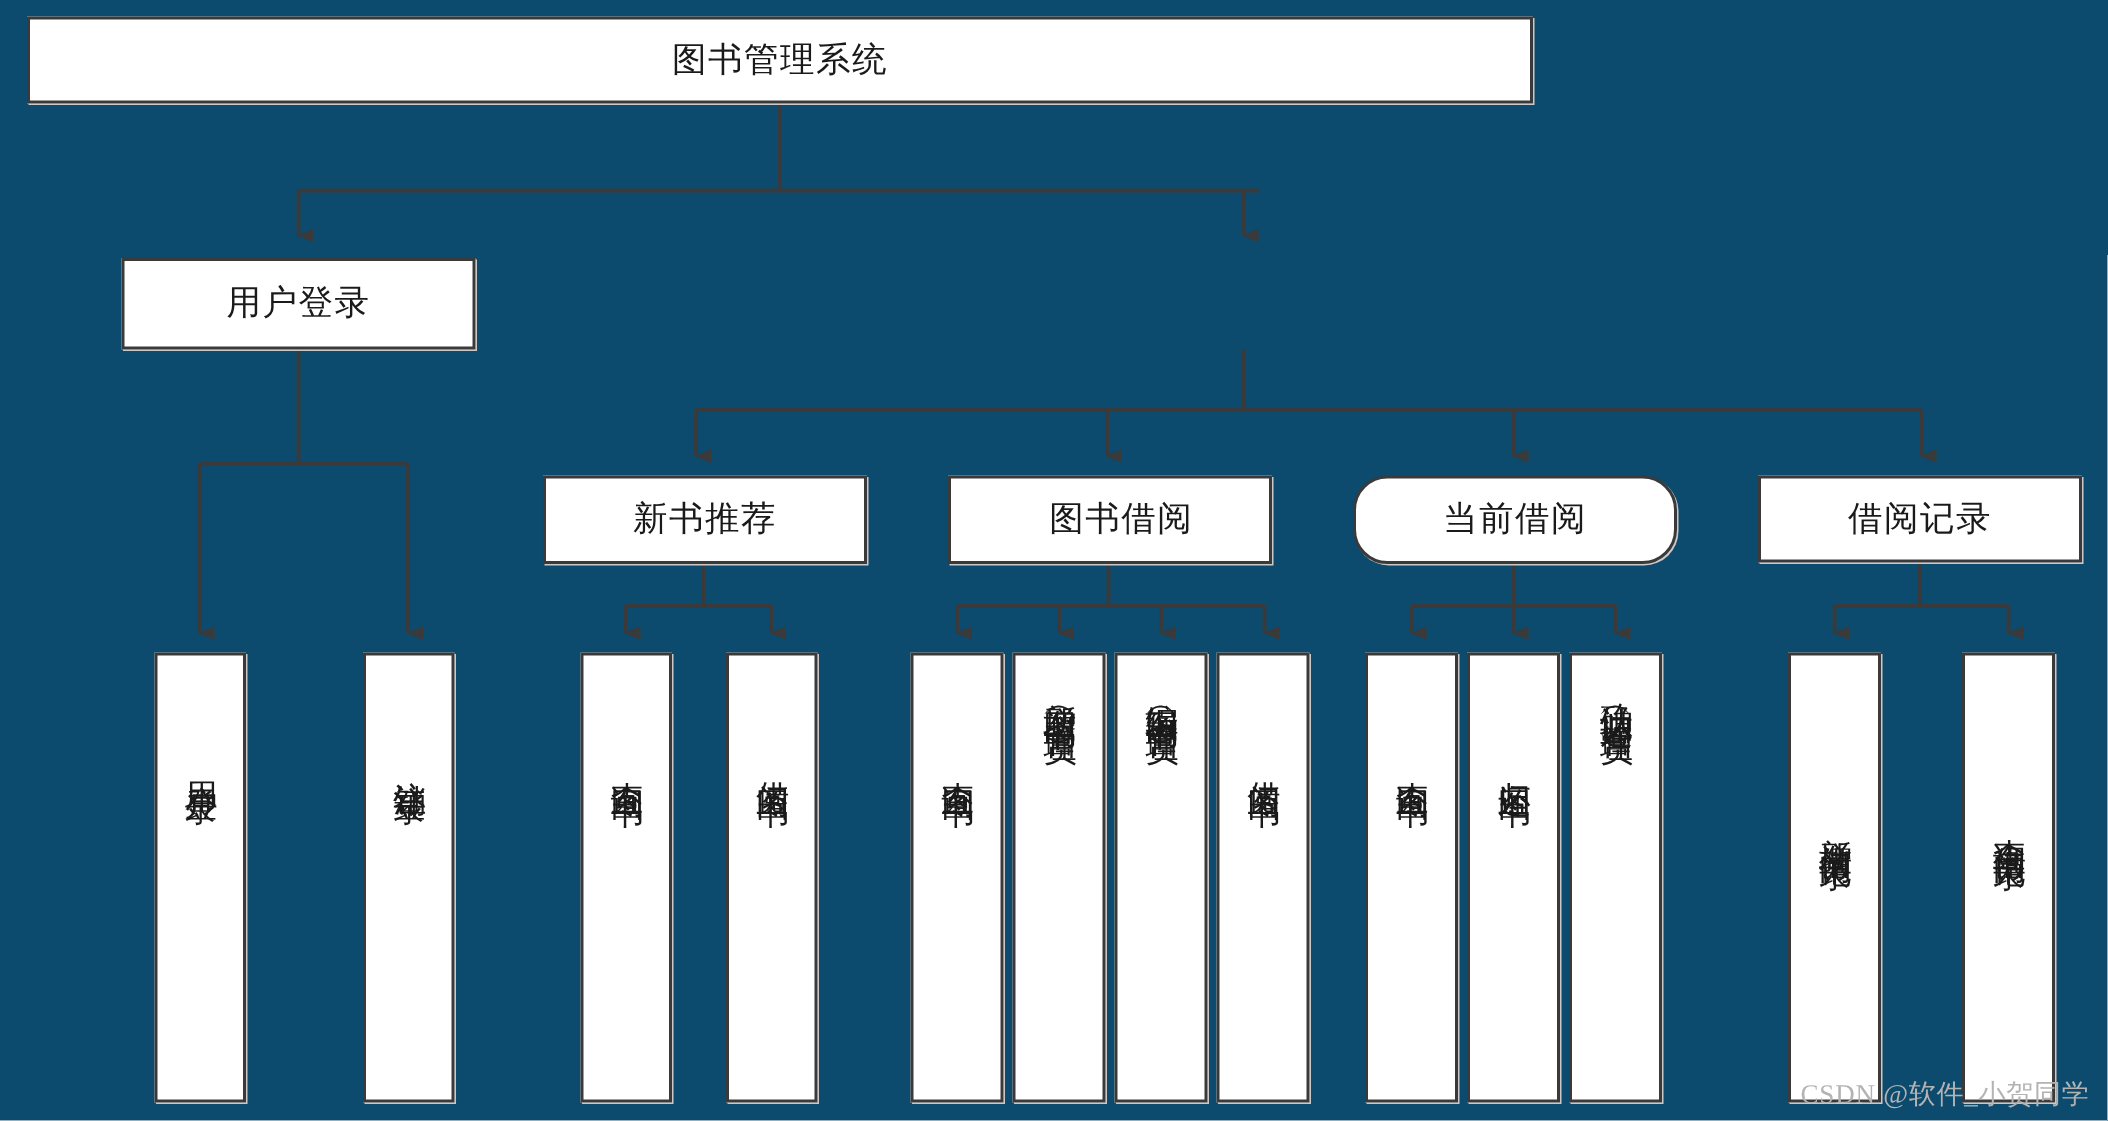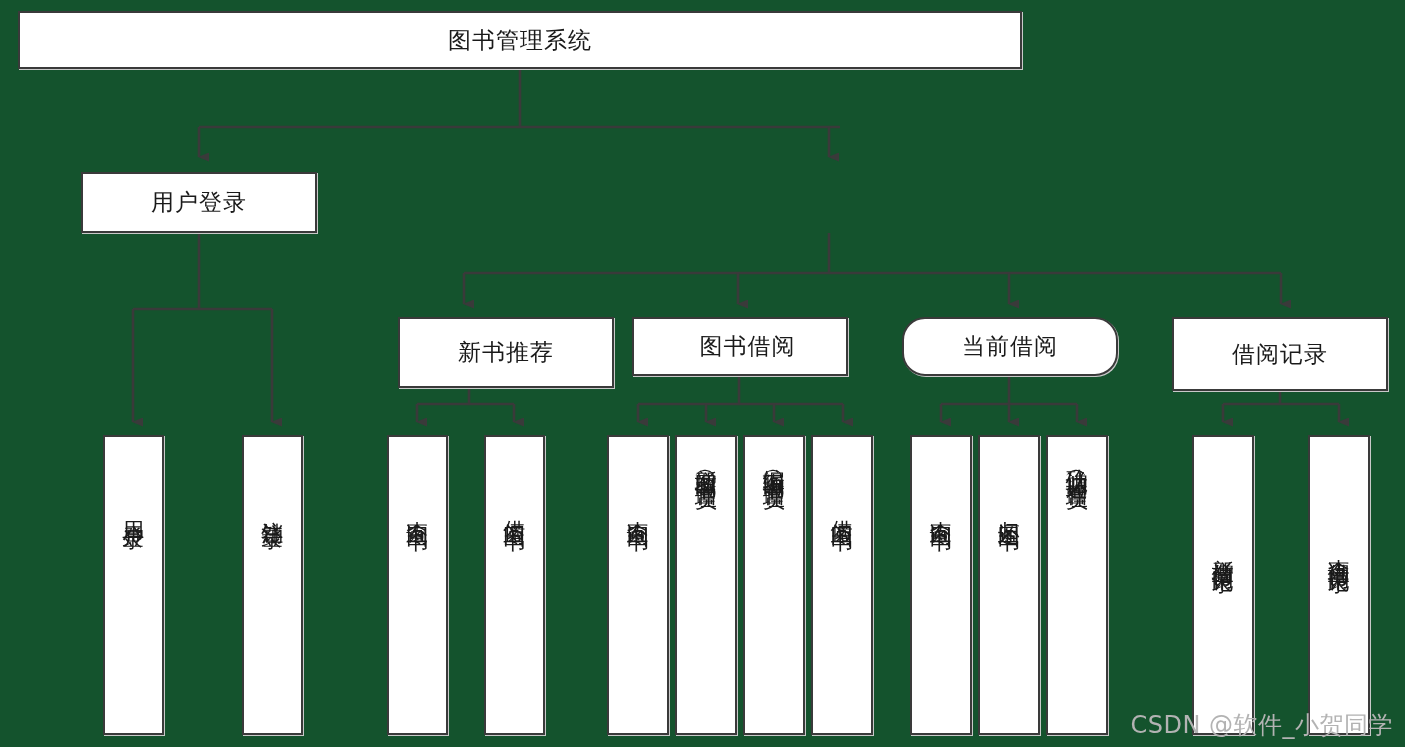--- a/index.html
+++ b/index.html
@@ -4,21 +4,21 @@
 <style>
   html, body {
     margin: 0;
     padding: 0;
     background: #ffffff;
   }
   #canvas {
     position: relative;
     width: 1405px;
     height: 747px;
-    background: #14532d;
+    background: #0c4a6e;
     font-family: "DejaVu Sans", "Liberation Sans", sans-serif;
     overflow: hidden;
   }
   #wires {
     position: absolute;
     left: 0;
     top: 0;
     width: 1405px;
     height: 747px;
     pointer-events: none;
@@ -57,25 +57,26 @@
     letter-spacing: 3px;
     white-space: nowrap;
   }
   .node.leaf.mid .label { padding-top: 52px; }
   .node.leaf.midshort .label { padding-top: 90px; }
 
   #watermark {
     position: absolute;
     right: 12px;
     bottom: 6px;
-    font-size: 24px;
+    font-size: 18px;
     color: #b3b3b3;
     letter-spacing: 0.5px;
     z-index: 3;
     white-space: nowrap;
+    font-family: Liberation Serif, serif;
   }
 </style>
 </head>
 <body>
 
 <div id="canvas">
 
   <svg id="wires" viewBox="0 0 1405 747" xmlns="http://www.w3.org/2000/svg">
     <defs>
       <marker id="arw" markerWidth="9" markerHeight="11" refX="4.5" refY="10" orient="auto" markerUnits="userSpaceOnUse">
@@ -127,30 +128,30 @@
   </svg>
 
   <div class="node root" style="left:18px; top:11px; width:1004px; height:58px;">
     <span class="label">图书管理系统</span>
   </div>
 
   <div class="node branch" style="left:81px; top:172px; width:236px; height:61px;">
     <span class="label">用户登录</span>
   </div>
 
-  <div class="node branch" style="left:362px; top:317px; width:216px; height:71px;margin-left:36px;">
+  <div class="node branch" style="left:362px; top:317px; width:216px; height:59px;">
     <span class="label">新书推荐</span>
   </div>
   <div class="node branch" style="left:632px; top:317px; width:216px; height:59px;padding-left:15px;">
     <span class="label">图书借阅</span>
   </div>
   <div class="node branch" style="left:902px; top:317px; width:216px; height:59px;border-radius:23px;">
     <span class="label">当前借阅</span>
   </div>
-  <div class="node branch" style="left:1172px; top:317px; width:216px; height:74px;">
+  <div class="node branch" style="left:1172px; top:317px; width:216px; height:58px;">
     <span class="label">借阅记录</span>
   </div>
 
   <div class="node leaf mid" style="left:103px; top:435px; width:61px; height:300px;">
     <span class="label">用户登录</span>
   </div>
   <div class="node leaf mid" style="left:242px; top:435px; width:61px; height:300px;">
     <span class="label">注销登录</span>
   </div>
 

